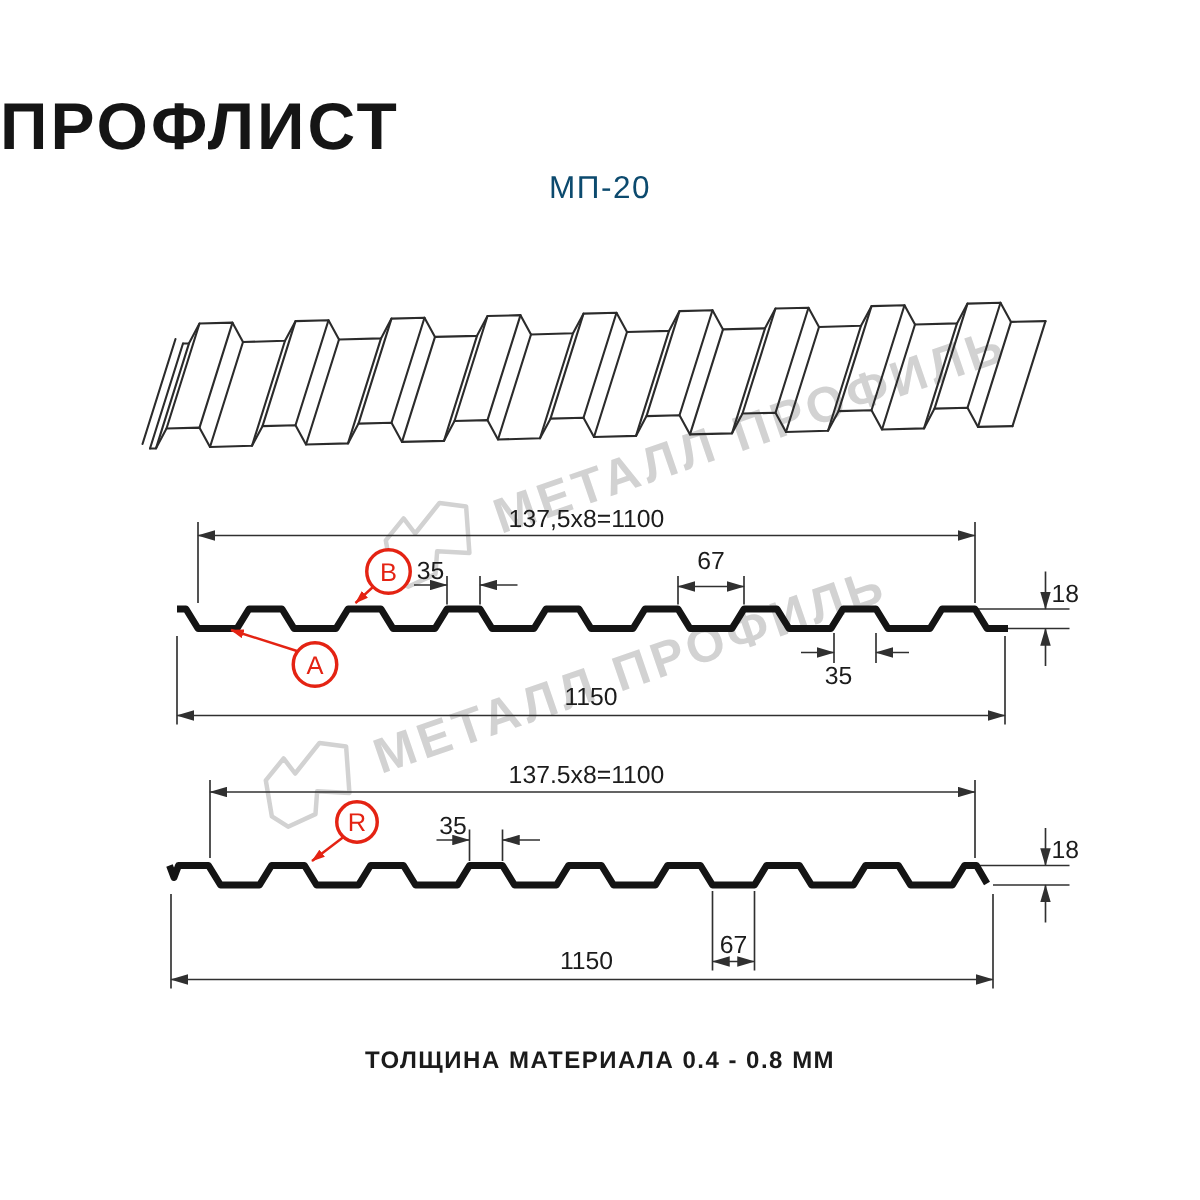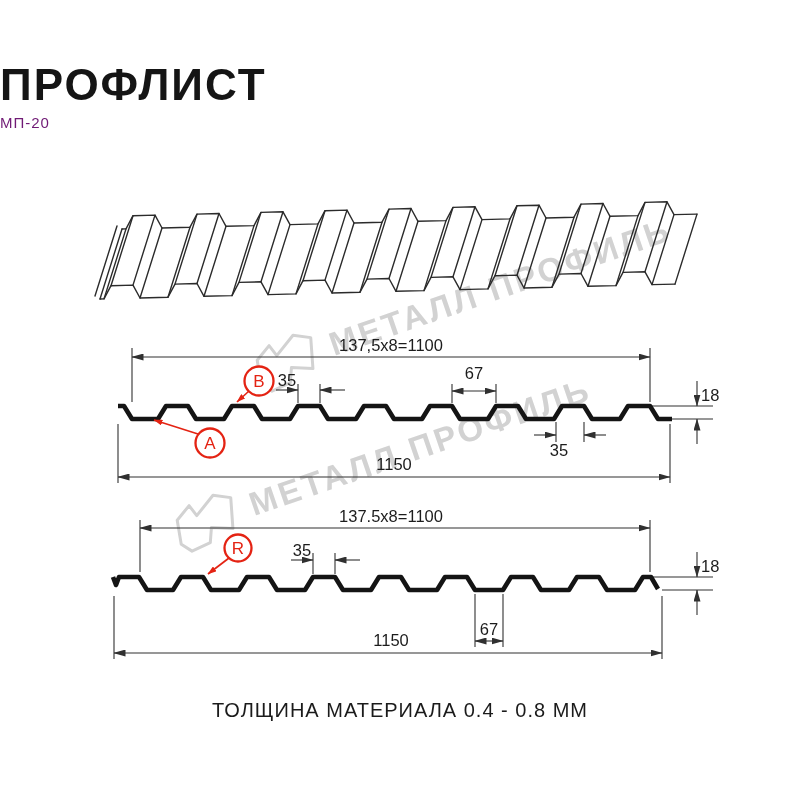--- a/index.html
+++ b/index.html
@@ -1,23 +1,23 @@
 <!DOCTYPE html>
 <html><head>
 <meta charset="utf-8">
 <style>
   html,body{margin:0;padding:0;background:#ffffff;}
   .page{position:relative;width:800px;height:800px;background:#fff;overflow:hidden;
         font-family:"Liberation Sans",sans-serif;}
   .title{position:absolute;top:60px;left:0;width:100%;text-align:left;
          font-size:44px;font-weight:700;letter-spacing:2px;color:#151515;}
-  .subtitle{position:absolute;top:114px;left:0;width:100%;
-         font-size:15px;font-weight:400;letter-spacing:1px;color:#701a75;}
+  .subtitle{position:absolute;top:114px;left:0;width:100%;text-align:center;
+         font-size:21px;font-weight:400;letter-spacing:1px;color:#0c4a6e;}
   .footer{position:absolute;top:699px;left:0;width:100%;text-align:center;
-         font-size:20px;font-weight:400;letter-spacing:1px;color:#1b1b1b;}
+         font-size:16px;font-weight:700;letter-spacing:1px;color:#1b1b1b;}
   .wm{position:absolute;display:flex;align-items:center;gap:10px;color:#d2d2d2;
       transform:rotate(-19deg);transform-origin:0 50%;z-index:1;white-space:nowrap;}
   .wm-text{font-size:33px;font-weight:700;letter-spacing:3px;}
   .wm1{left:251px;top:343px;}
   .wm2{left:171px;top:503px;}
   svg.art{position:absolute;left:0;top:0;z-index:2;}
   svg.art text{font-family:"Liberation Sans",sans-serif;font-size:16.5px;fill:#1c1c1c;}
   svg.art text.red{fill:#e42313;font-size:17px;}
 </style>
 </head>

